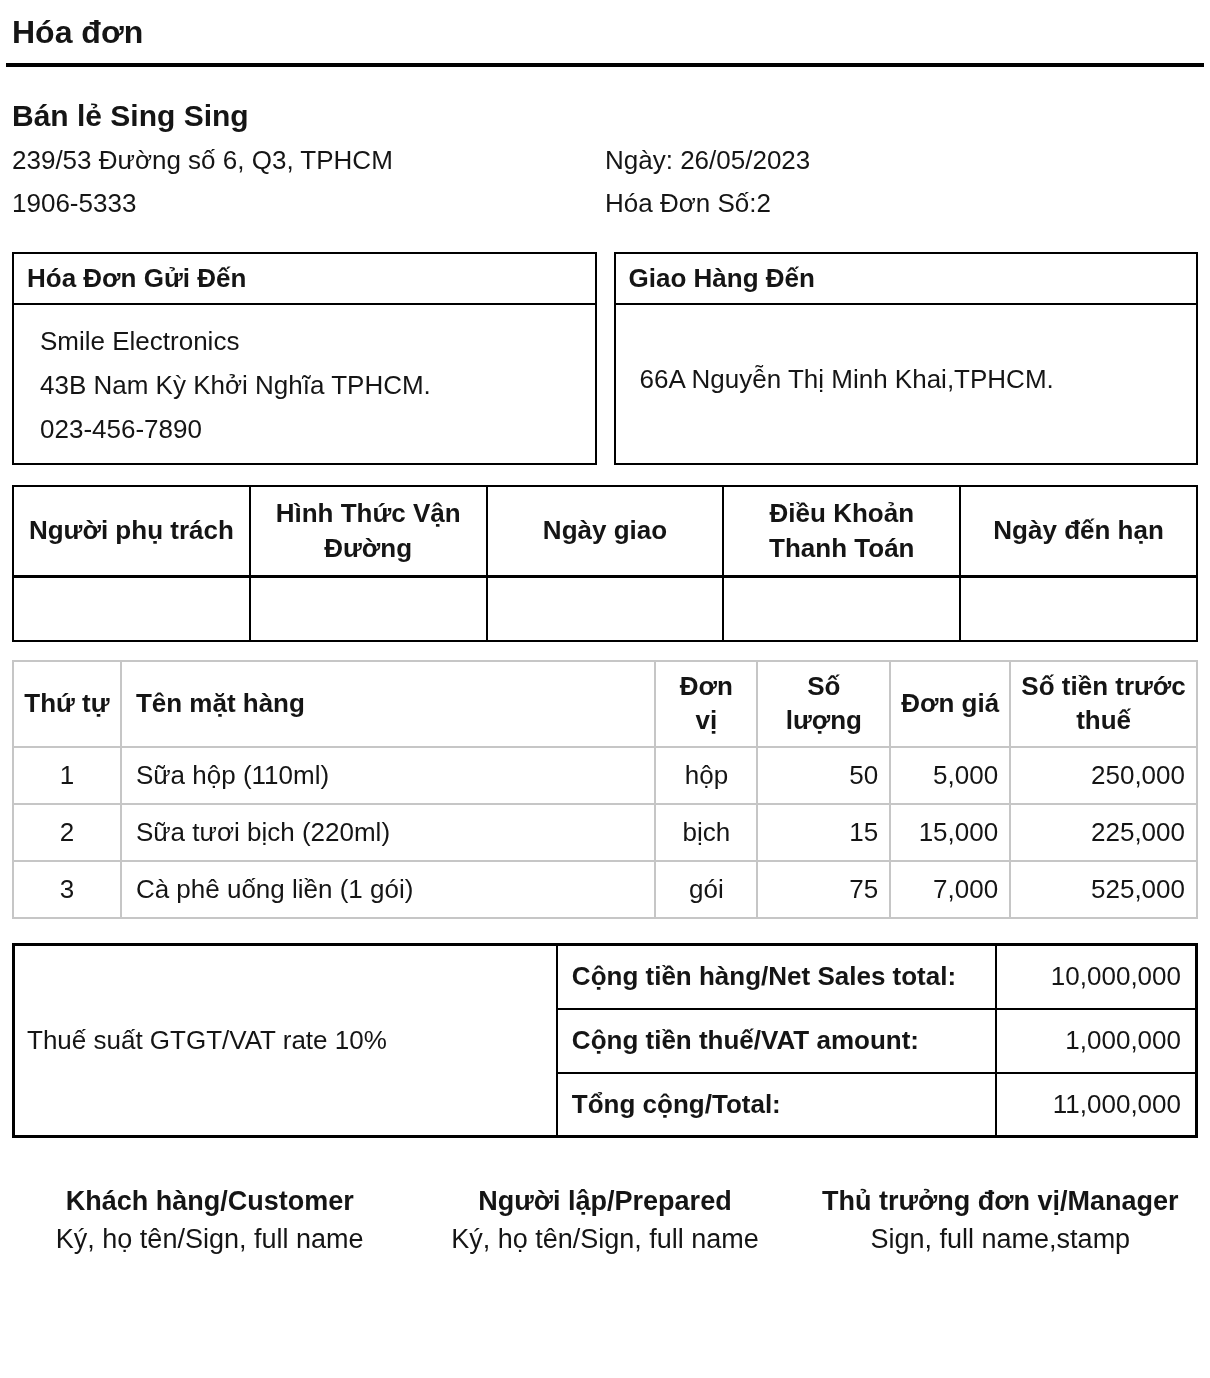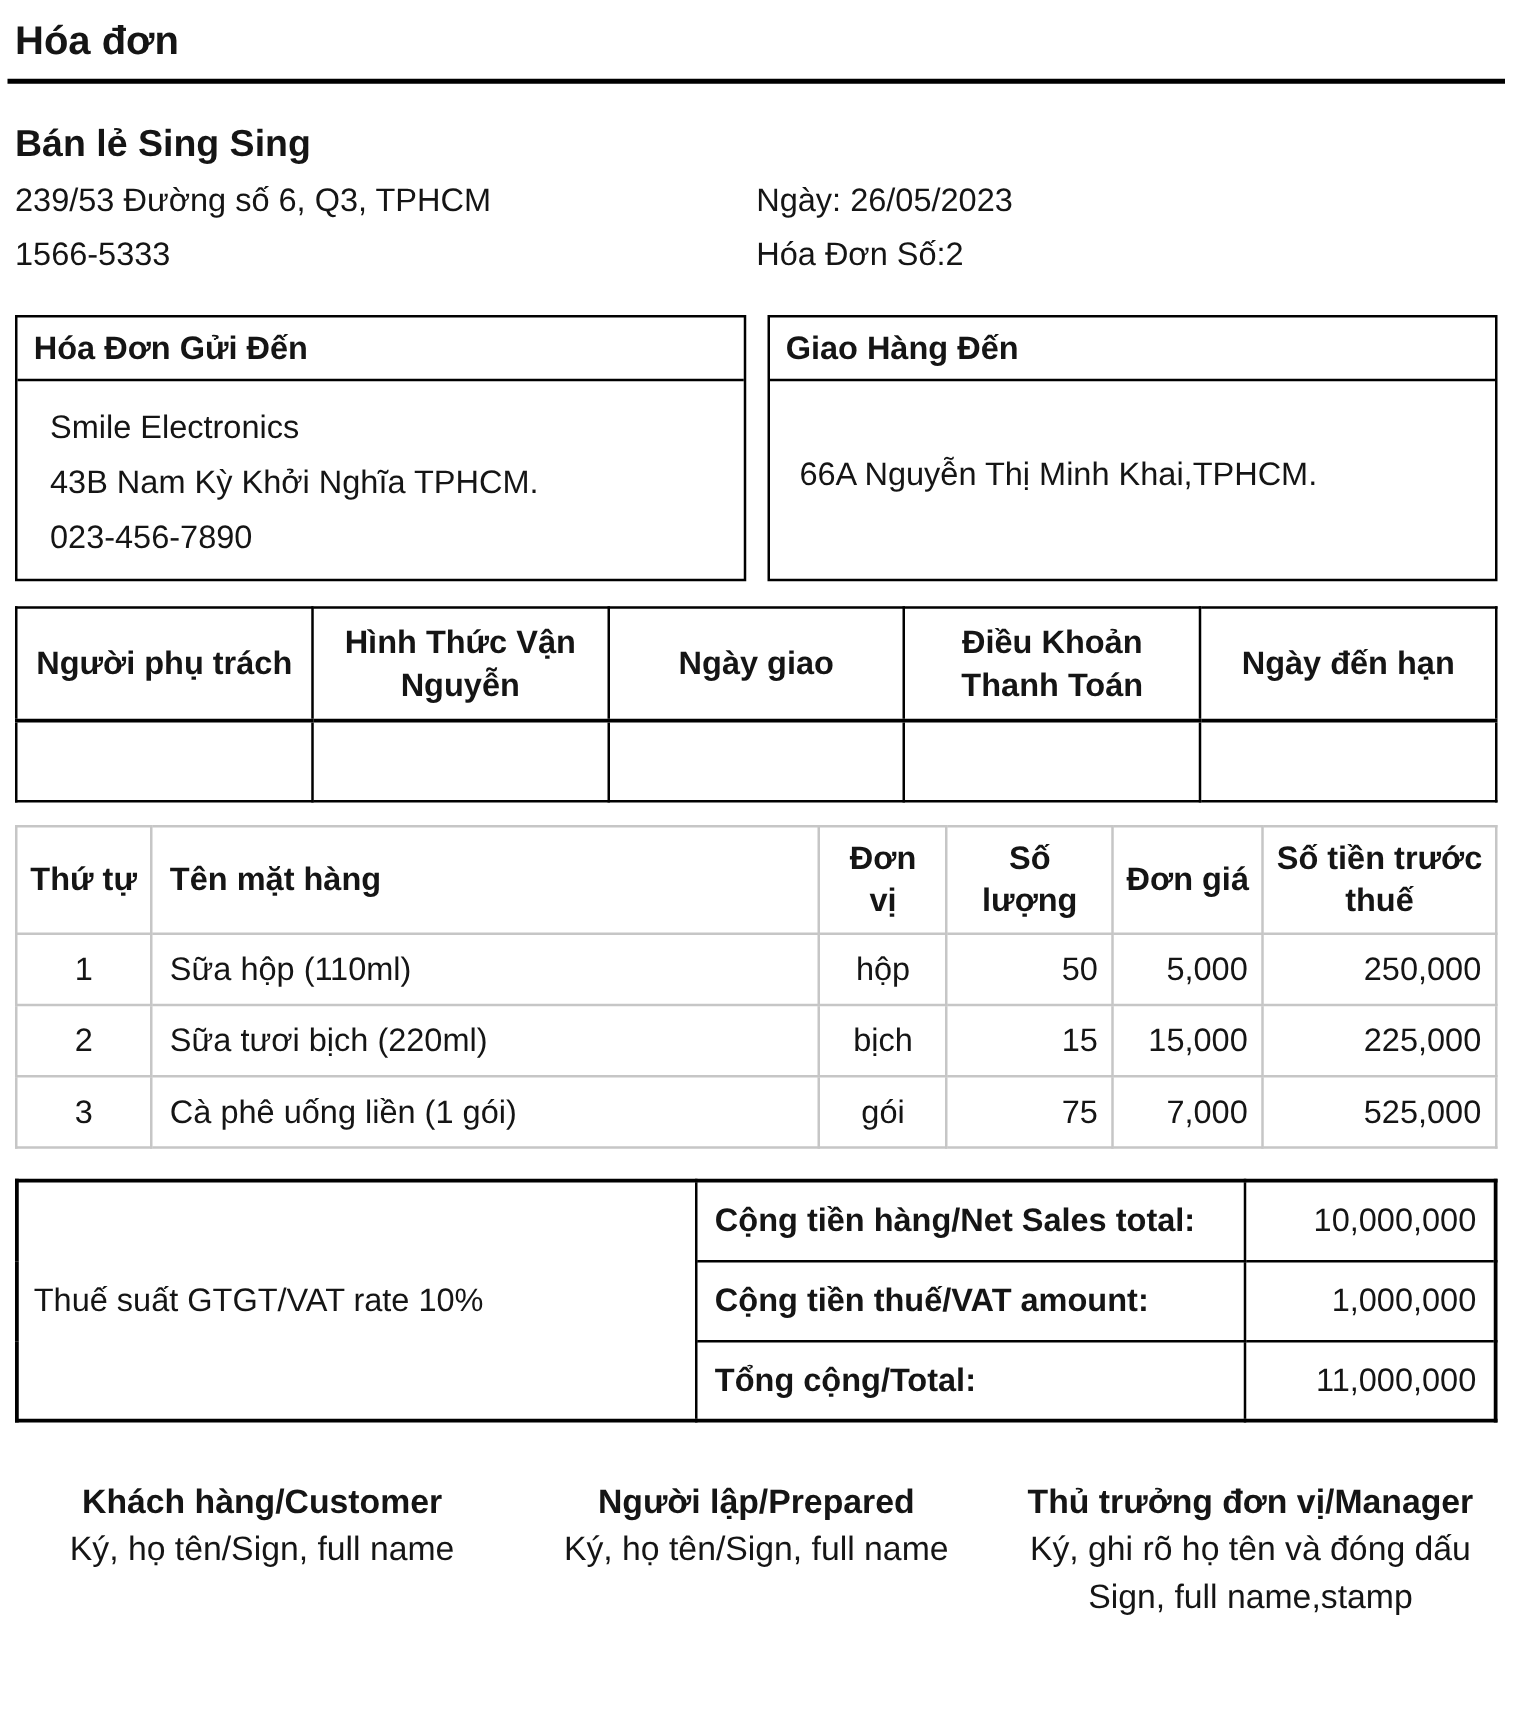--- a/index.html
+++ b/index.html
@@ -79,21 +79,21 @@
 
   <div class="title-row">
     <span class="page-title">Hóa đơn</span>
   </div>
   <div class="header-rule"></div>
 
   <div class="seller-name">Bán lẻ Sing Sing</div>
   <div class="info-grid">
     <div>239/53 Đường số 6, Q3, TPHCM</div>
     <div>Ngày: 26/05/2023</div>
-    <div>1566-5333</div>
+    <div>1906-5333</div>
     <div>Hóa Đơn Số:2</div>
   </div>
 
   <div class="boxes">
     <div class="box">
       <div class="box-header">Hóa Đơn Gửi Đến</div>
       <div class="box-body">
         <div>Smile Electronics</div>
         <div>43B Nam Kỳ Khởi Nghĩa TPHCM.</div>
         <div>023-456-7890</div>
@@ -104,21 +104,21 @@
       <div class="box-body v-center">
         <div>66A Nguyễn Thị Minh Khai,TPHCM.</div>
       </div>
     </div>
   </div>
 
   <table class="shipping-table">
     <thead>
       <tr>
         <th style="width:20%">Người phụ trách</th>
-        <th style="width:20%">Hình Thức Vận Nguyễn</th>
+        <th style="width:20%">Hình Thức Vận Đường</th>
         <th style="width:20%">Ngày giao</th>
         <th style="width:20%">Điều Khoản Thanh Toán</th>
         <th style="width:20%">Ngày đến hạn</th>
       </tr>
     </thead>
     <tbody>
       <tr>
         <td></td>
         <td></td>
         <td></td>
@@ -198,18 +198,17 @@
     <div>
       <div class="sig-title">Khách hàng/Customer</div>
       <div>Ký, họ tên/Sign, full name</div>
     </div>
     <div>
       <div class="sig-title">Người lập/Prepared</div>
       <div>Ký, họ tên/Sign, full name</div>
     </div>
     <div>
       <div class="sig-title">Thủ trưởng đơn vị/Manager</div>
-      <div>Ký, ghi rõ họ tên và đóng dấu</div>
       <div>Sign, full name,stamp</div>
     </div>
   </div>
 
 </div>
 
 </body></html>

